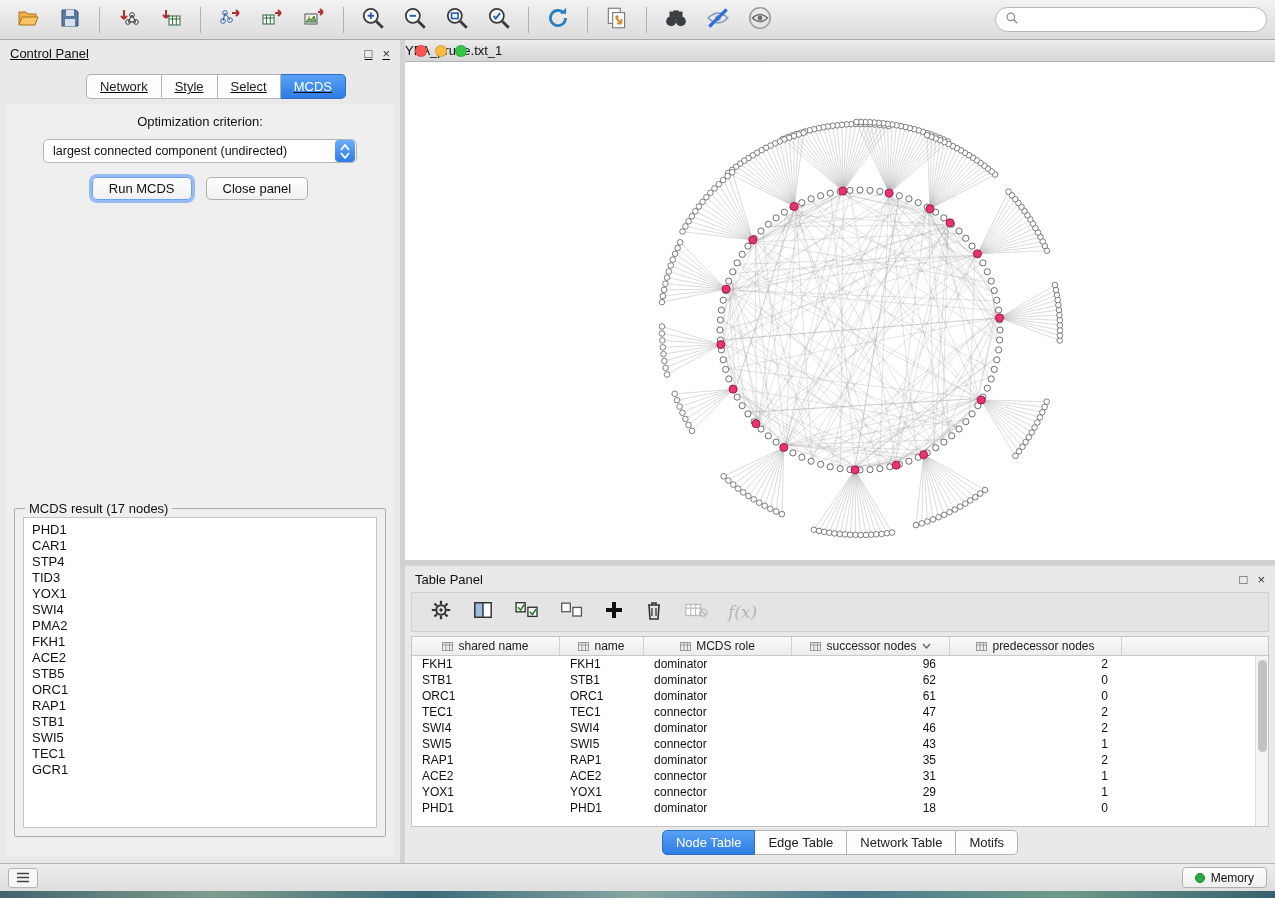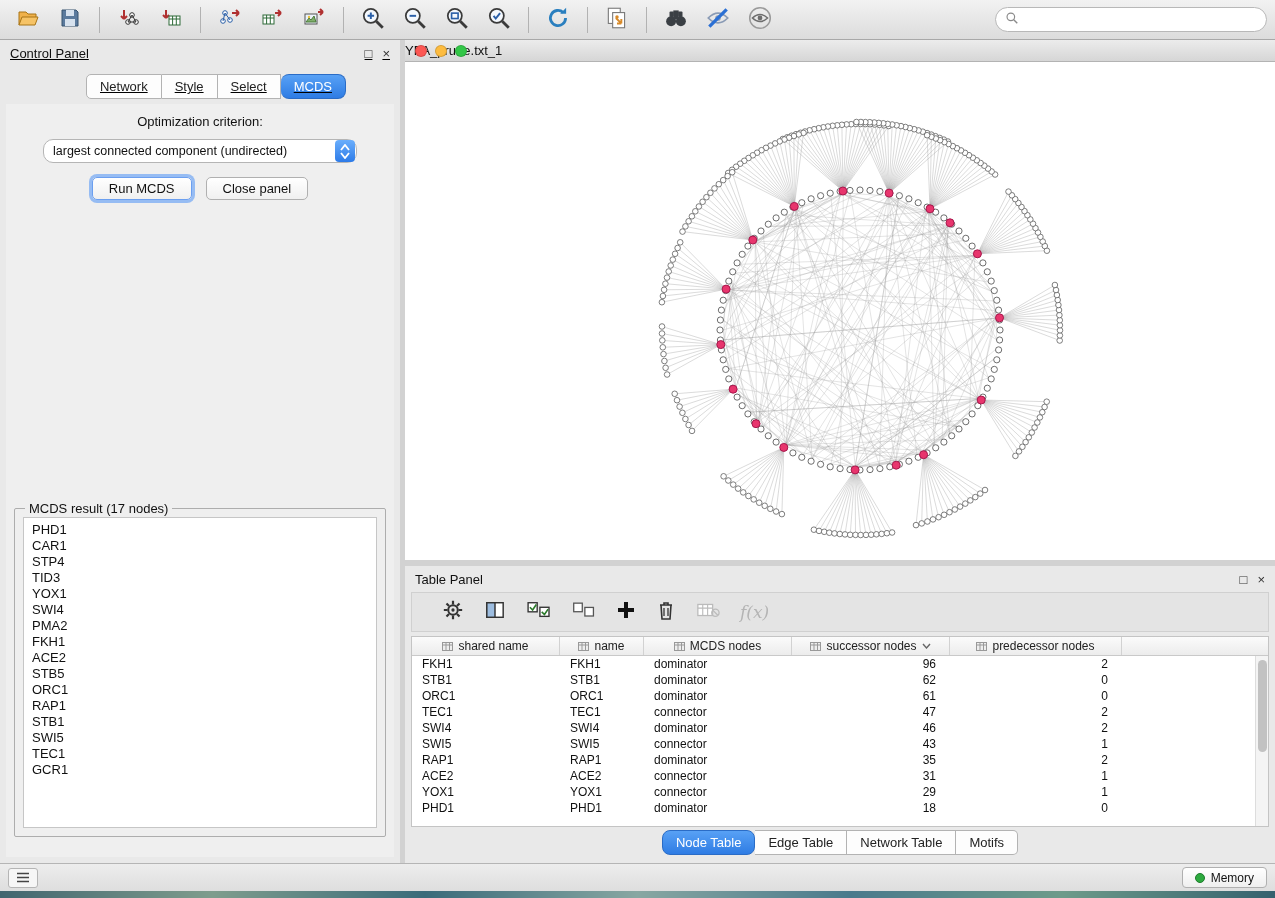--- a/index.html
+++ b/index.html
@@ -26,26 +26,26 @@
   .panel-title { font-size:13px; color:#111; }
   .panel-head-icons { margin-left:auto; display:flex; gap:10px; }
   .win-glyph { font-size:13px; color:#333; line-height:1; cursor:default; }
   .splitter-v { position:absolute; left:400px; top:0; width:5px; height:823px; background:#d2d2d2; }
 
   .seg { display:flex; justify-content:center; margin-top:8px;margin-left:32px; }
   .seg-tab { padding:4px 13px; background:#fdfdfd; border:1px solid #b3b3b3; border-left:none;
     font-size:13px; color:#222; cursor:default; }
   .seg-tab:first-child { border-left:1px solid #b3b3b3; border-radius:5px 0 0 5px; }
   .seg-tab:last-child { border-radius:0 5px 5px 0; }
-  .seg-tab.selected { background:linear-gradient(#58a1f5,#2e7ce4); color:#fff; border-color:#2a6cc6;border-radius:8px; }
+  .seg-tab.selected { background:linear-gradient(#58a1f5,#2e7ce4); color:#fff; border-color:#2a6cc6; }
 
   .cp-content { position:absolute; left:6px; right:6px; top:64px; bottom:6px; background:#efefef; }
   .opt-label { text-align:center; font-size:13px; color:#111; margin-top:10px; }
   .dropdown { margin:10px auto 8px; width:314px; height:24px; background:#fff; border:1px solid #b5b5b5;
-    border-radius:10px; display:flex; align-items:center; position:relative; }
+    border-radius:5px; display:flex; align-items:center; position:relative; }
   .dropdown .dd-text { flex:1; font-size:12.5px; padding-left:9px; color:#111; white-space:nowrap; }
   .dd-stepper { width:20px; height:22px; margin-right:1px; border-radius:4px;
     background:linear-gradient(#6aaefc,#2d7be8); display:flex; flex-direction:column;
     align-items:center; justify-content:center; gap:1px; }
   .btn-row { display:flex; justify-content:center; gap:14px; margin-top:14px; }
   .mac-btn { height:23px; padding:0 16px; background:linear-gradient(#ffffff,#f0f0f0);
     border:1px solid #b0b0b0; border-radius:5px; font-size:13px; color:#111; cursor:default; }
   .mac-btn.focused { box-shadow:0 0 0 3px rgba(77,145,245,0.55); border-color:#6b9ff0; }
 
   .result-box { position:absolute; left:8px; right:8px; top:404px; bottom:20px;
@@ -65,21 +65,21 @@
   .lights { display:flex; gap:8px; padding-left:10px; position:absolute; }
   .light { width:12px; height:12px; border-radius:50%; border:1px solid rgba(0,0,0,0.15); }
   .light.red { background:#fc5753; } .light.yellow { background:#fdbc40; } .light.green { background:#33c748; }
   .net-title { width:100%; text-align:left; font-size:13px; color:#111; }
   .net-canvas { position:absolute; left:0; top:22px; width:870px; height:498px; background:#fff; }
   .splitter-h { position:absolute; left:0; top:520px; width:870px; height:6px; background:#d2d2d2; }
 
   
   .table-panel { position:absolute; left:0; top:526px; width:870px; height:297px; background:#e9e9e9; }
   .tp-toolbar { position:absolute; left:6px; right:6px; top:26px; height:40px; background:#e4e4e4;
-    border:1px solid #d0d0d0; display:flex; align-items:center; gap:20px; padding-left:30px; }
+    border:1px solid #d0d0d0; display:flex; align-items:center; gap:20px; padding-left:18px; }
   .tp-icon { display:flex; align-items:center; justify-content:center; cursor:default; }
   .fx-label { font-family:"DejaVu Serif",serif; font-style:italic; font-size:17px; color:#b4b4b4; }
   .table-area { position:absolute; left:6px; right:6px; top:70px; bottom:36px; background:#fff;
     border:1px solid #c4c4c4; overflow:hidden; }
   .thead { display:flex; height:19px; background:linear-gradient(#fbfbfb,#ececec);
     border-bottom:1px solid #c9c9c9; }
   .th { display:flex; align-items:center; justify-content:center; gap:5px; font-size:12px;
     color:#222; border-right:1px solid #d2d2d2; cursor:default; }
   .c0{width:148px;} .c1{width:84px;} .c2{width:148px;} .c3{width:158px;} .c4{width:172px;} .cf{flex:1;border-right:none;}
   .trow { display:flex; height:16px; align-items:center; font-size:12px; color:#111; }
@@ -1112,21 +1112,21 @@
                   <rect x="0.5" y="0.5" width="10" height="8" fill="#eee" stroke="#999"></rect>
                   <path d="M0.5 3 h10 M4 0.5 v8 M7.5 0.5 v8" stroke="#999"></path>
                 </svg>
               <span>name</span>
             </span>
             <span class="th c2">
               <svg width="11" height="9" viewBox="0 0 11 9">
                   <rect x="0.5" y="0.5" width="10" height="8" fill="#eee" stroke="#999"></rect>
                   <path d="M0.5 3 h10 M4 0.5 v8 M7.5 0.5 v8" stroke="#999"></path>
                 </svg>
-              <span>MCDS nodes</span>
+              <span>MCDS role</span>
             </span>
             <span class="th c3">
               <svg width="11" height="9" viewBox="0 0 11 9">
                   <rect x="0.5" y="0.5" width="10" height="8" fill="#eee" stroke="#999"></rect>
                   <path d="M0.5 3 h10 M4 0.5 v8 M7.5 0.5 v8" stroke="#999"></path>
                 </svg>
               <span>successor nodes</span>
               <svg width="9" height="6" viewBox="0 0 9 6">
                   <path d="M1 1 L4.5 5 L8 1" fill="none" stroke="#666" stroke-width="1.4"></path>
                 </svg>

